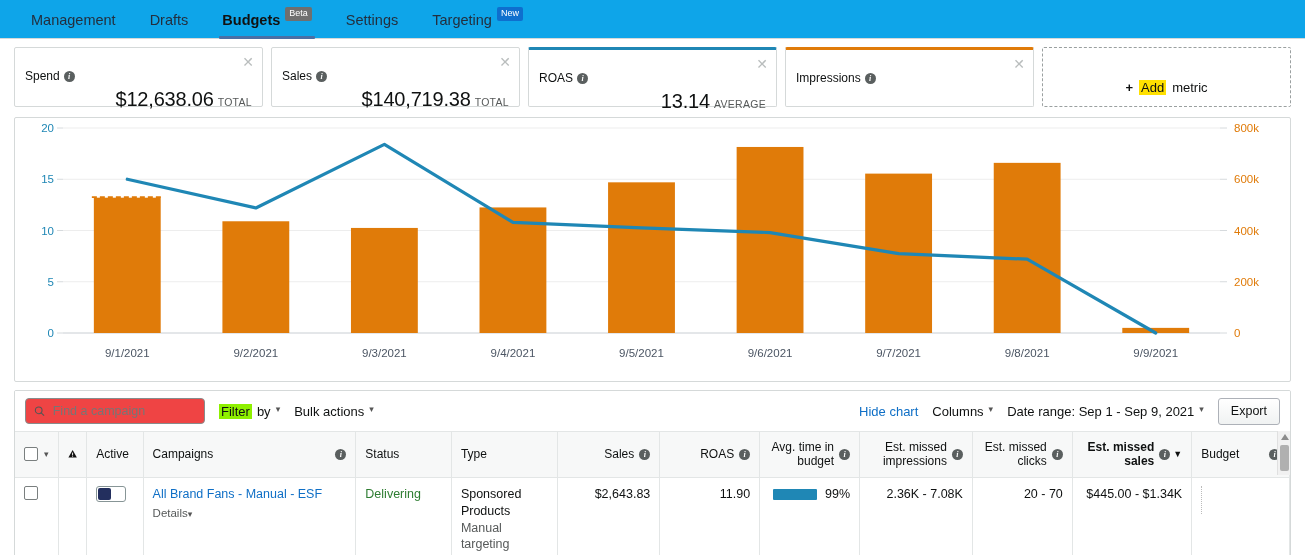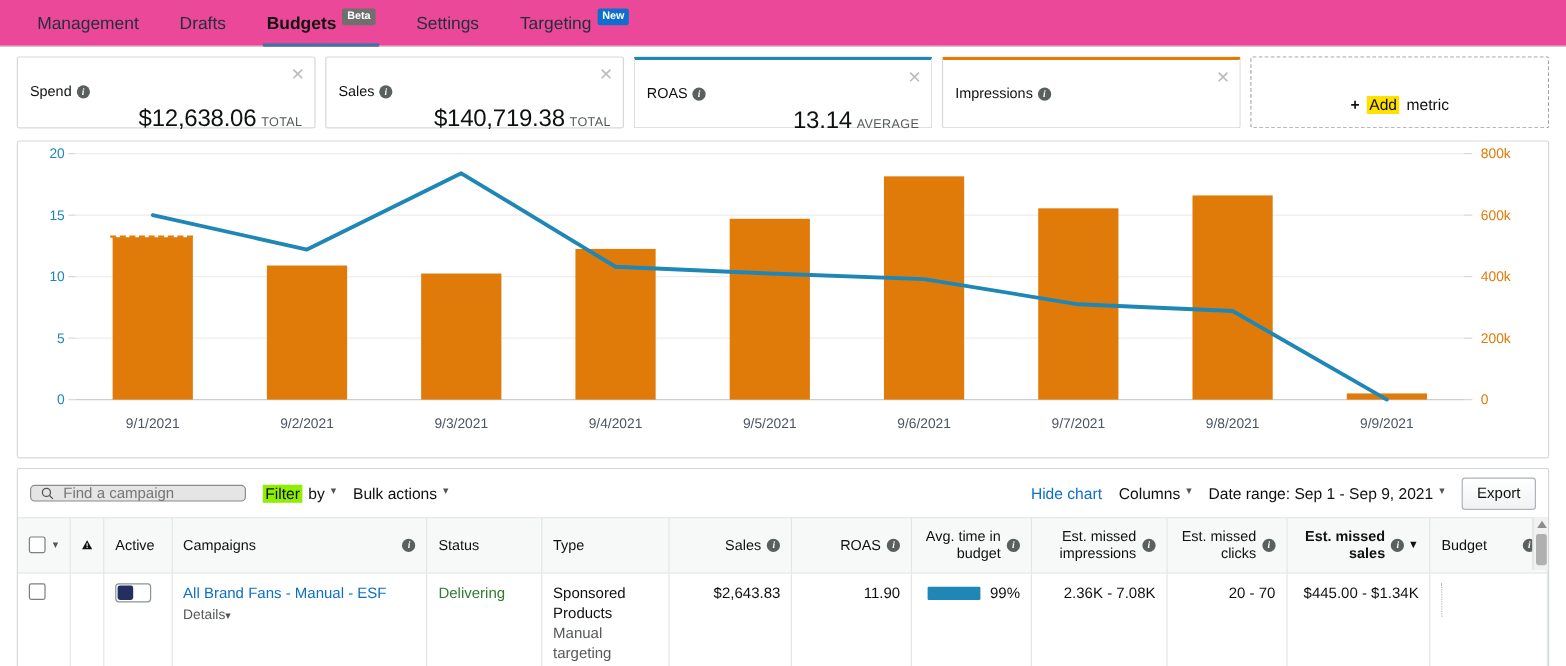--- a/index.html
+++ b/index.html
@@ -9,36 +9,36 @@
     width:1305px; height:555px;
     font-family:"Liberation Sans", sans-serif;
     font-size:13px; color:#111;
     background:#fff; overflow:hidden;
   }
 
   
   #topnav {
     height:39px; border-bottom:1px solid #d5d9d9;
     display:flex; align-items:center; padding-left:14px; gap:0;
-    background:#ec4899;
+    background:#0ea5e9;
   }
   .navtab {
     position:relative; display:flex; align-items:center; gap:5px;
     padding:0 17px 10px 17px; height:100%;
     color:#232f3e; font-size:14.5px; cursor:pointer; white-space:nowrap;
     padding-top:12px;
   }
   .navtab.active { font-weight:bold; color:#111; }
   .navtab.active::after {
     content:""; position:absolute; left:14px; right:14px; bottom:-1px;
     height:3px; background:#4a6fa5; border-radius:1px;
   }
   .badge {
     font-size:9px; line-height:1; padding:2px 4px 3px 4px;
-    border-radius:2px; color:#fff; font-weight:bold;
+    border-radius:2px; color:#fff; font-weight:normal;
     position:relative; top:-6px;
   }
   .badge.beta { background:#6f6f6f; }
   .badge.new  { background:#0e6fce; }
 
   
   #cards {
     display:flex; gap:8px; padding:8px 14px 6px 14px;
   }
   .card {
@@ -83,23 +83,23 @@
   
   #tablewrap {
     margin:8px 14px 0 14px; border:1px solid #d5d9d9; border-top:1px solid #d5d9d9;
     border-radius:2px; background:#fff; overflow:hidden;
   }
   #toolbar {
     height:40px; display:flex; align-items:center; padding:0 10px;
     gap:14px; background:#fff;
   }
   .searchbox {
-    width:180px; height:14px; border:1px solid #888c8c; border-radius:4px;
+    width:180px; height:26px; border:1px solid #888c8c; border-radius:4px;
     display:flex; align-items:center; gap:6px; padding:0 8px;
-    background:#e5e5e5;
+    background:#ef4444;
   }
   .searchbox input {
     border:0; outline:0; font-size:12.5px; width:100%;
     font-family:"Liberation Sans", sans-serif; color:#0f1111; background:transparent;
   }
   .searchbox input::placeholder { color:#767676; }
   .tb-link {
     font-size:13px; color:#0f1111; cursor:pointer;
     display:flex; align-items:flex-start; gap:5px; white-space:nowrap;
   }

